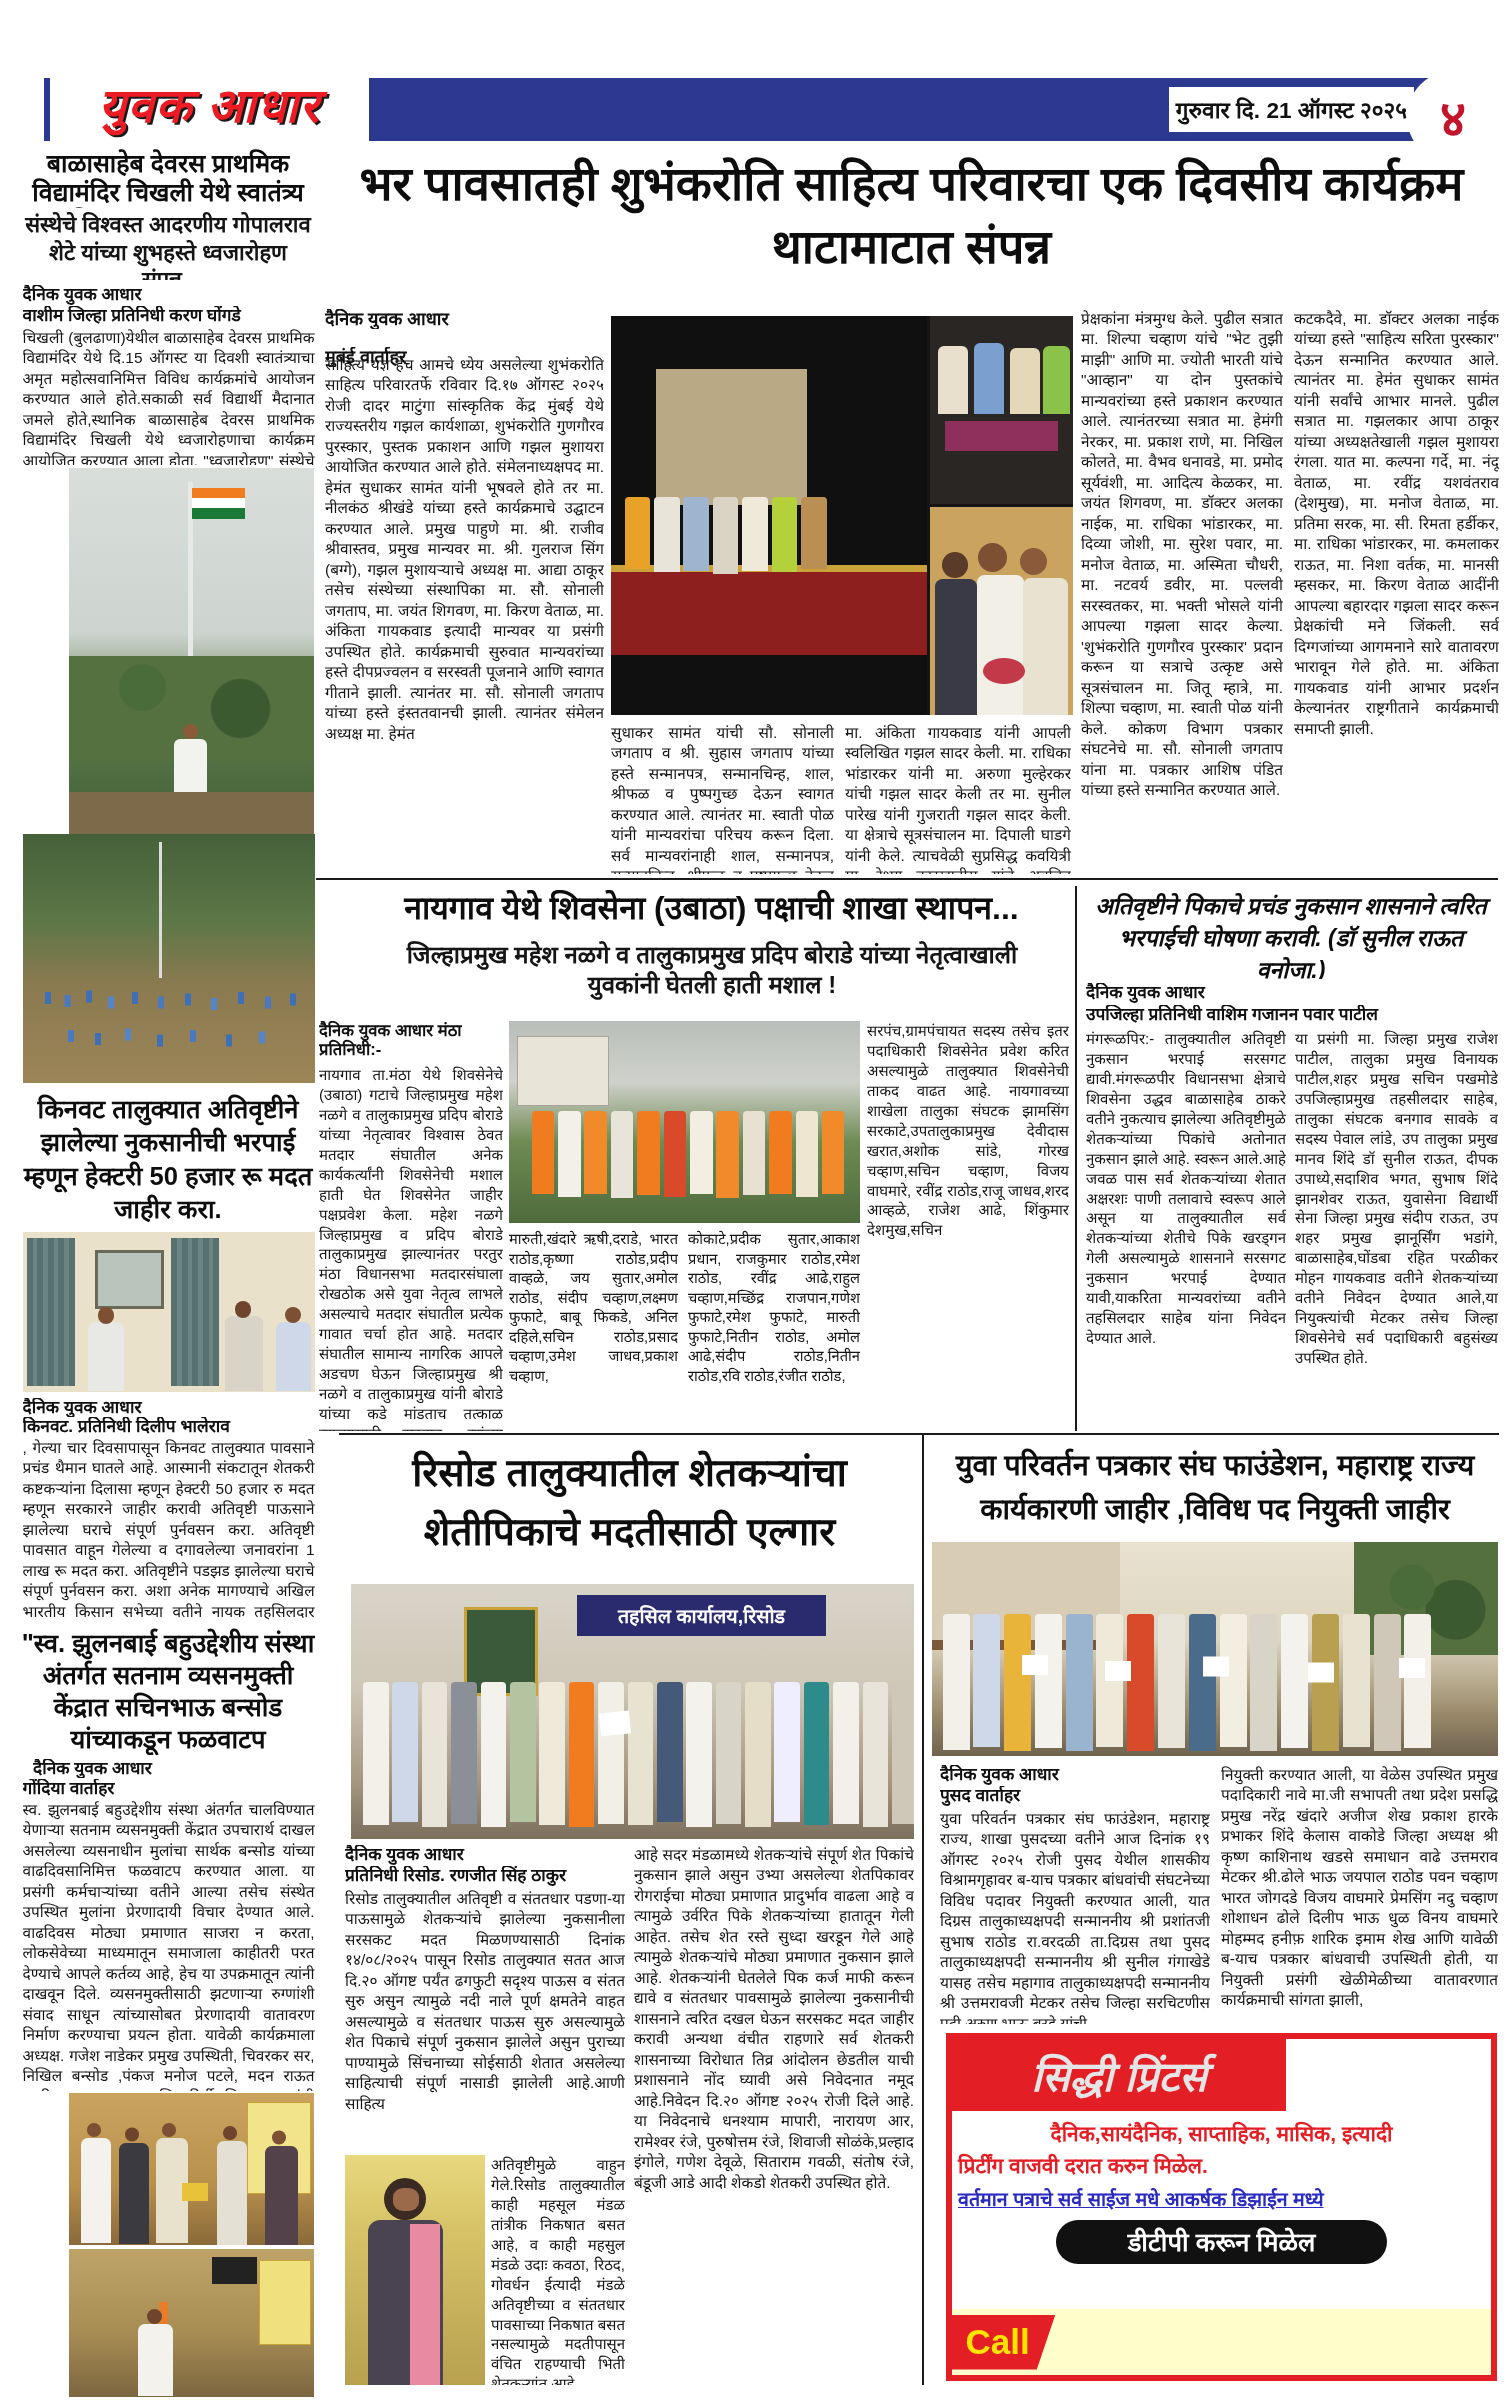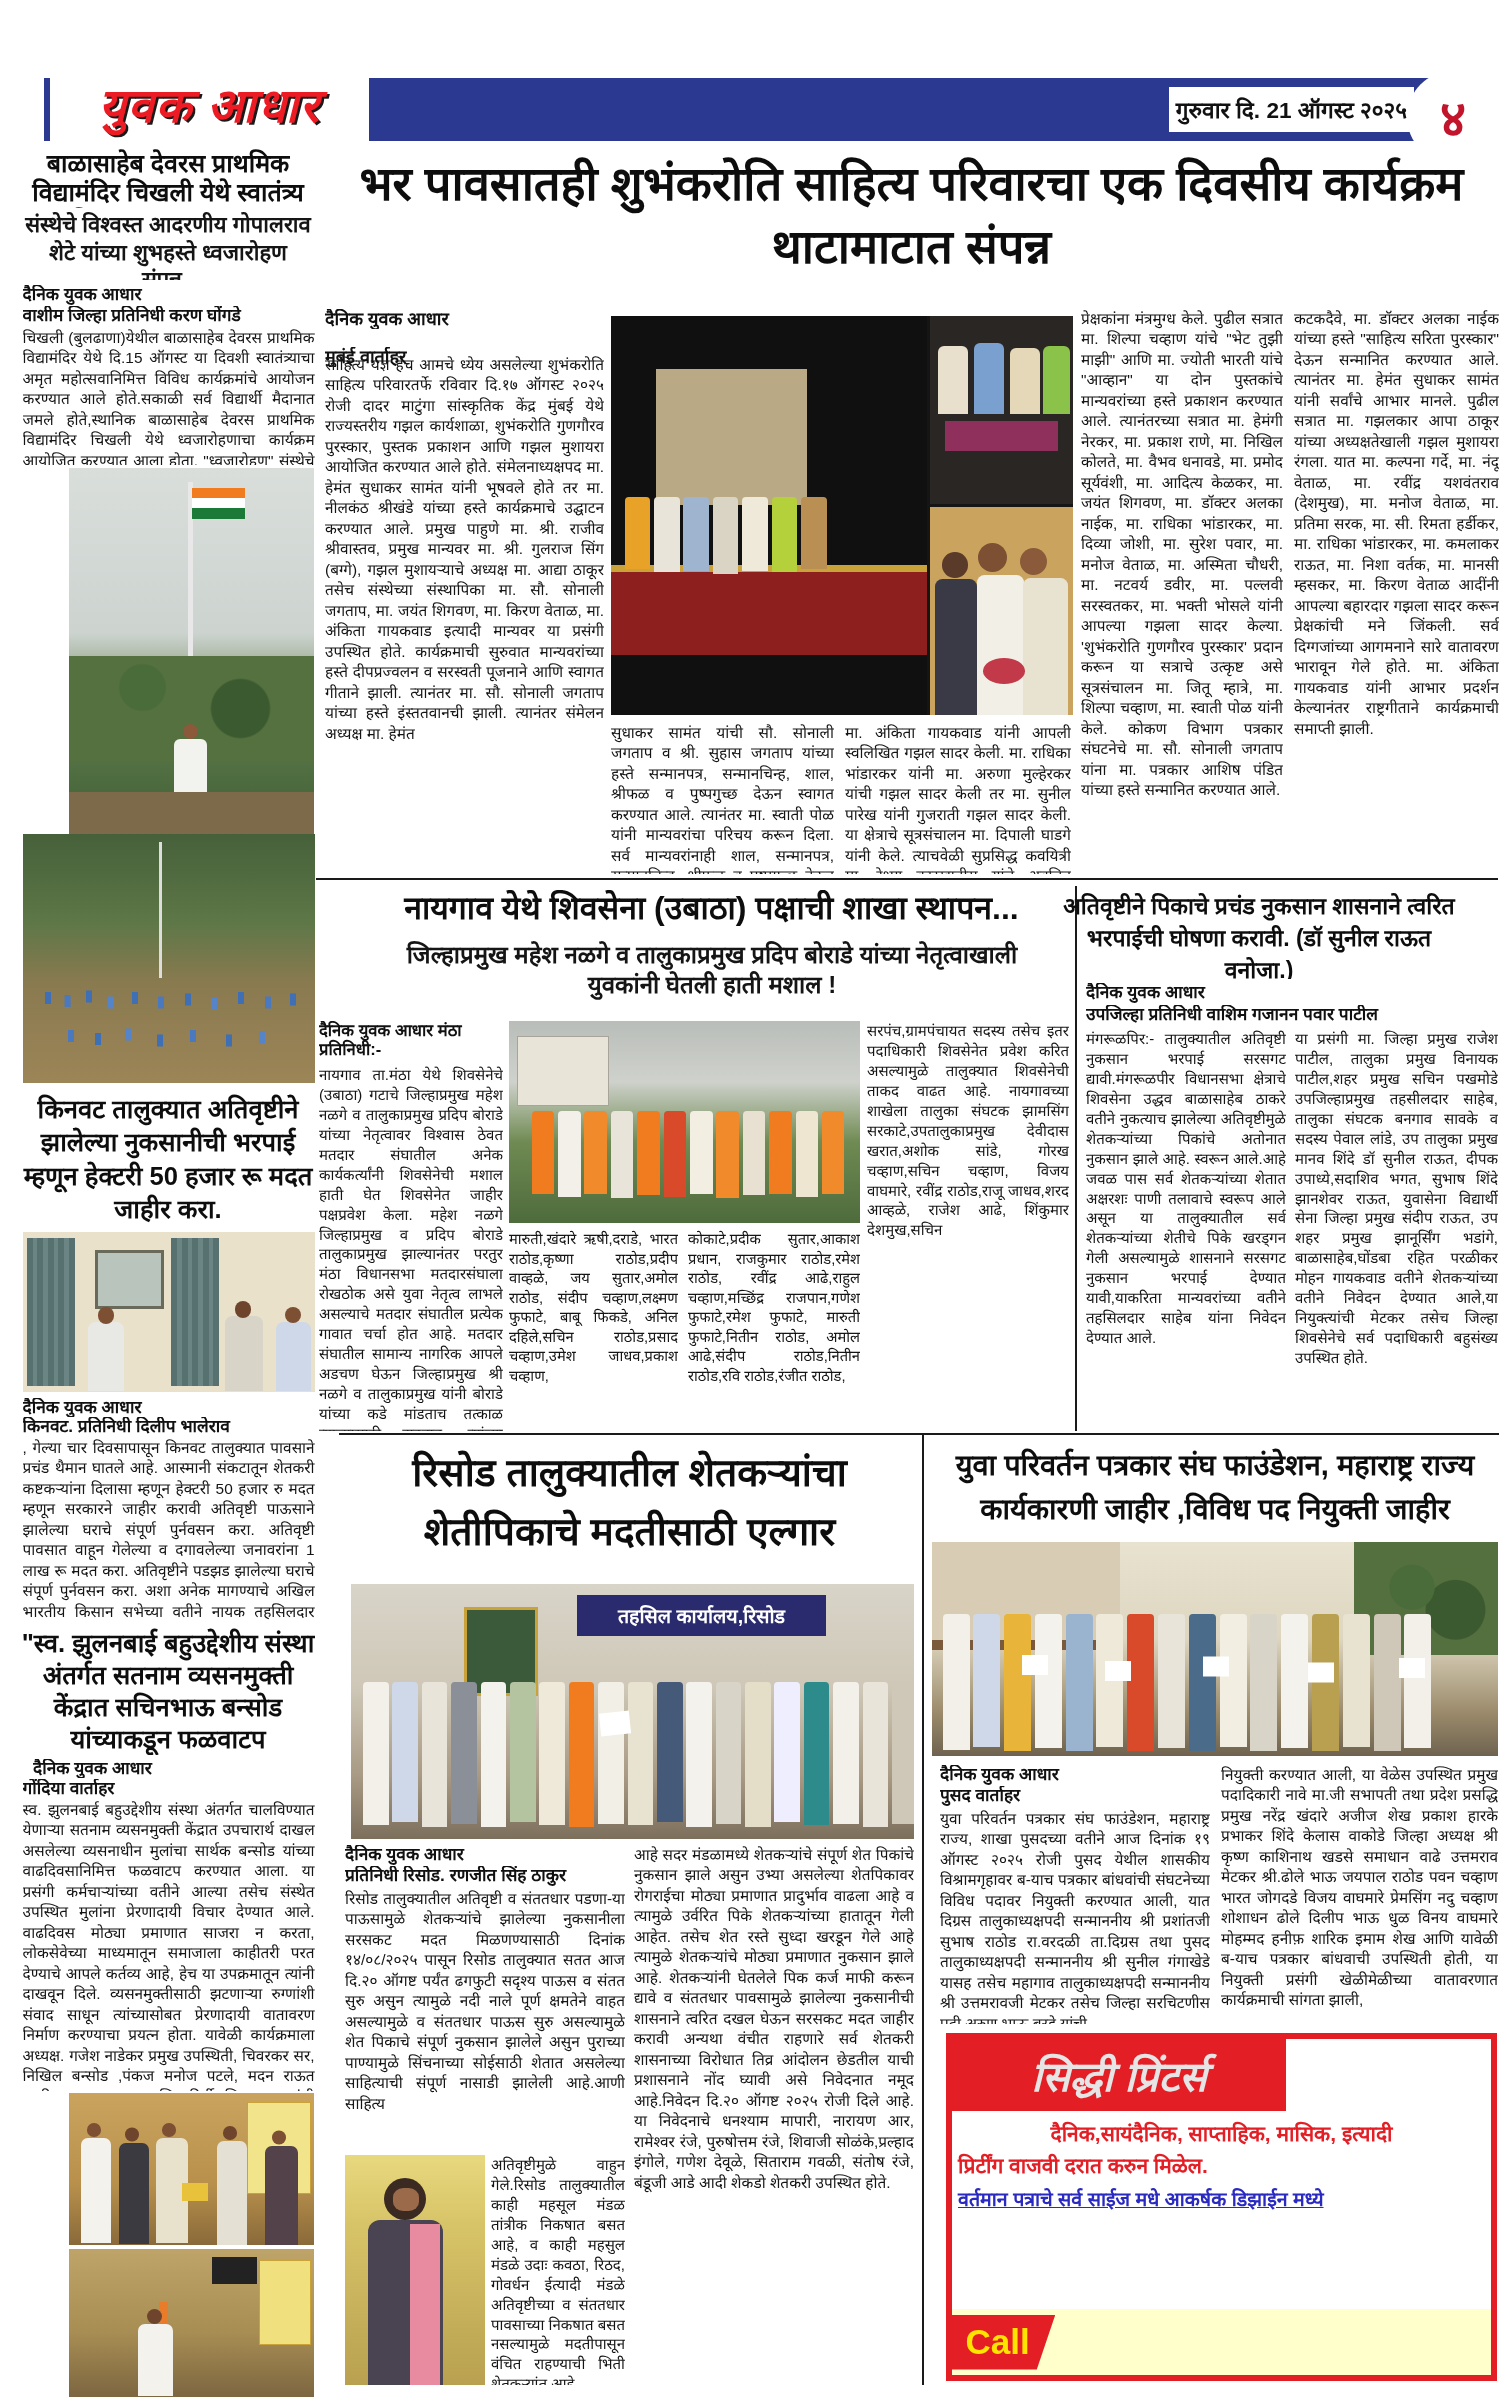--- a/index.html
+++ b/index.html
@@ -190,21 +190,21 @@
     <span class="p" style="width:22.6px;height:83px;background:#f08a2a;"></span>
   </div>
 </div>
 
 <div class="abs clip bodytxt" style="left:867px;top:1021px;width:202px;height:410px;font-size:15px;">सरपंच,ग्रामपंचायत सदस्य तसेच इतर पदाधिकारी शिवसेनेत प्रवेश करित असल्यामुळे तालुक्यात शिवसेनेची ताकद वाढत आहे. नायगावच्या शाखेला तालुका संघटक झामसिंग सरकाटे,उपतालुकाप्रमुख देवीदास खरात,अशोक सांडे, गोरख चव्हाण,सचिन चव्हाण, विजय वाघमारे, रवींद्र राठोड,राजू जाधव,शरद आव्हळे, राजेश आढे, शिंकुमार देशमुख,सचिन</div>
 <div class="abs clip bodytxt" style="left:509px;top:1230px;width:169px;height:200px;font-size:14.7px;">मारुती,खंदारे ऋषी,दराडे, भारत राठोड,कृष्णा राठोड,प्रदीप वाव्हळे, जय सुतार,अमोल राठोड, संदीप चव्हाण,लक्ष्मण फुफाटे, बाबू फिकडे, अनिल दहिले,सचिन राठोड,प्रसाद चव्हाण,उमेश जाधव,प्रकाश चव्हाण,</div>
 <div class="abs clip bodytxt" style="left:688px;top:1230px;width:172px;height:200px;font-size:14.7px;">कोकाटे,प्रदीक सुतार,आकाश प्रधान, राजकुमार राठोड,रमेश राठोड, रवींद्र आढे,राहुल चव्हाण,मच्छिंद्र राजपान,गणेश फुफाटे,रमेश फुफाटे, मारुती फुफाटे,नितीन राठोड, अमोल आढे,संदीप राठोड,नितीन राठोड,रवि राठोड,रंजीत राठोड,</div>
 <div class="abs clip bodytxt" style="left:319px;top:1434px;width:0px;height:0px;"></div>
 <div class="abs rule-v" style="left:1075px;top:886px;width:1.5px;height:545px;"></div>
 
-<div class="abs clip headline" style="left:1052px;top:890px;width:414px;height:89px;font-size:23px;line-height:1.4;">अतिवृष्टीने पिकाचे प्रचंड नुकसान शासनाने त्वरित भरपाईची घोषणा करावी. (डॉ सुनील राऊत वनोजा.)</div>
+<div class="abs clip headline" style="left:1084px;top:890px;width:414px;height:89px;font-size:23px;line-height:1.4;font-style:italic;">अतिवृष्टीने पिकाचे प्रचंड नुकसान शासनाने त्वरित भरपाईची घोषणा करावी. (डॉ सुनील राऊत वनोजा.)</div>
 <div class="abs clip byline" style="left:1086px;top:983px;width:413px;height:19.6px;">दैनिक युवक आधार</div>
 <div class="abs clip byline" style="left:1086px;top:1005px;width:413px;height:19.6px;">उपजिल्हा प्रतिनिधी वाशिम  गजानन पवार पाटील</div>
 <div class="abs clip bodytxt" style="left:1086px;top:1029px;width:200px;height:402px;font-size:15px;">मंगरूळपिर:- तालुक्यातील अतिवृष्टी नुकसान भरपाई सरसगट द्यावी.मंगरूळपीर विधानसभा क्षेत्राचे शिवसेना उद्धव बाळासाहेब ठाकरे वतीने नुकत्याच झालेल्या अतिवृष्टीमुळे शेतकऱ्यांच्या पिकांचे अतोनात नुकसान झाले आहे. स्वरून आले.आहे जवळ पास सर्व शेतकऱ्यांच्या शेतात अक्षरशः पाणी तलावाचे स्वरूप आले असून या तालुक्यातील सर्व शेतकऱ्यांच्या शेतीचे पिके खरड्गन गेली असल्यामुळे शासनाने सरसगट नुकसान भरपाई देण्यात यावी,याकरिता मान्यवरांच्या वतीने तहसिलदार साहेब यांना निवेदन देण्यात आले.</div>
 <div class="abs clip bodytxt" style="left:1295px;top:1029px;width:203px;height:402px;font-size:15px;">या प्रसंगी मा. जिल्हा प्रमुख राजेश पाटील, तालुका प्रमुख विनायक पाटील,शहर प्रमुख सचिन पखमोडे उपजिल्हाप्रमुख तहसीलदार साहेब, तालुका संघटक बनगाव सावके व सदस्य पेवाल लांडे, उप तालुका प्रमुख मानव शिंदे डॉ सुनील राऊत, दीपक उपाध्ये,सदाशिव भगत, सुभाष शिंदे झानशेवर राऊत, युवासेना विद्यार्थी सेना जिल्हा प्रमुख संदीप राऊत, उप शहर प्रमुख झानूर्सिंग भडांगे, बाळासाहेब,घोंडबा रहित परळीकर मोहन गायकवाड वतीने शेतकऱ्यांच्या वतीने निवेदन देण्यात आले,या नियुक्त्यांची मेटकर तसेच जिल्हा शिवसेनेचे सर्व पदाधिकारी बहुसंख्य उपस्थित होते.</div>
 
 <div class="abs rule-h" style="left:339px;top:1433px;width:1160px;height:2.3px;"></div>
 <div class="abs rule-v" style="left:922px;top:1435px;width:1.5px;height:950px;"></div>
 
 <div class="abs clip headline" style="left:345px;top:1444px;width:569px;height:136px;font-size:39px;line-height:1.5;">रिसोड तालुक्यातील शेतकऱ्यांचा शेतीपिकाचे मदतीसाठी एल्गार</div>
 
@@ -278,17 +278,18 @@
 <div class="abs clip byline" style="left:940px;top:1765px;width:271px;height:19.6px;">दैनिक युवक आधार</div>
 <div class="abs clip byline" style="left:940px;top:1786px;width:271px;height:19.6px;">पुसद वार्ताहर</div>
 <div class="abs clip bodytxt" style="left:940px;top:1809px;width:270px;height:215px;">युवा परिवर्तन पत्रकार संघ फाउंडेशन, महाराष्ट्र राज्य, शाखा पुसदच्या वतीने आज दिनांक १९ ऑगस्ट २०२५ रोजी पुसद येथील शासकीय विश्रामगृहावर ब-याच पत्रकार बांधवांची संघटनेच्या विविध पदावर नियुक्ती करण्यात आली, यात दिग्रस तालुकाध्यक्षपदी सन्माननीय श्री प्रशांतजी सुभाष राठोड रा.वरदळी ता.दिग्रस तथा पुसद तालुकाध्यक्षपदी सन्माननीय श्री सुनील गंगाखेडे यासह तसेच महागाव तालुकाध्यक्षपदी सन्माननीय श्री उत्तमरावजी मेटकर तसेच जिल्हा सरचिटणीस पदी अरुण भाऊ बरडे  यांची</div>
 <div class="abs clip bodytxt" style="left:1221px;top:1765px;width:277px;height:259px;">नियुक्ती करण्यात आली, या वेळेस उपस्थित प्रमुख पदादिकारी नावे मा.जी सभापती तथा प्रदेश प्रसद्धि प्रमुख नरेंद्र खंदारे अजीज शेख प्रकाश हारके प्रभाकर शिंदे केलास वाकोडे जिल्हा अध्यक्ष श्री कृष्ण काशिनाथ खडसे समाधान वाढे उत्तमराव मेटकर श्री.ढोले भाऊ जयपाल राठोड पवन चव्हाण भारत जोगदडे विजय वाघमारे प्रेमसिंग नदु चव्हाण शोशाधन ढोले दिलीप भाऊ धुळ विनय वाघमारे मोहम्मद हनीफ़ शारिक इमाम शेख आणि यावेळी ब-याच पत्रकार  बांधवाची उपस्थिती होती, या नियुक्ती प्रसंगी खेळीमेळीच्या वातावरणात कार्यक्रमाची सांगता झाली,</div>
 
 <div class="abs adframe" style="left:946px;top:2033px;width:539px;height:336px;">
   <div class="adhead" style="width:62%;height:72px;">सिद्धी प्रिंटर्स</div>
   <div class="adline" style="font-size:21px;text-align:center;margin-top:7.5px;">दैनिक,सायंदैनिक, साप्ताहिक, मासिक, इत्यादी</div>
   <div class="adline" style="font-size:21px;text-align:left;padding:4.5px 6px 0 6px;">प्रिर्टींग वाजवी दरात करुन मिळेल.</div>
   <div class="adline4" style="font-size:19.6px;text-align:left;padding:6px 6px 0 6px;text-decoration:underline;">वर्तमान पत्राचे सर्व साईज मधे आकर्षक डिझाईन मध्ये</div>
+  <div class="adpill" style="width:331px;height:44px;margin:7.5px auto 0 auto;font-size:25.6px;">डीटीपी करून मिळेल</div>
   <div class="adcallbar" style="position:absolute;left:0;bottom:0;width:100%;height:66px;">
     <span class="adcall">Call</span>
   </div>
 </div>
 
 
 </body></html>

